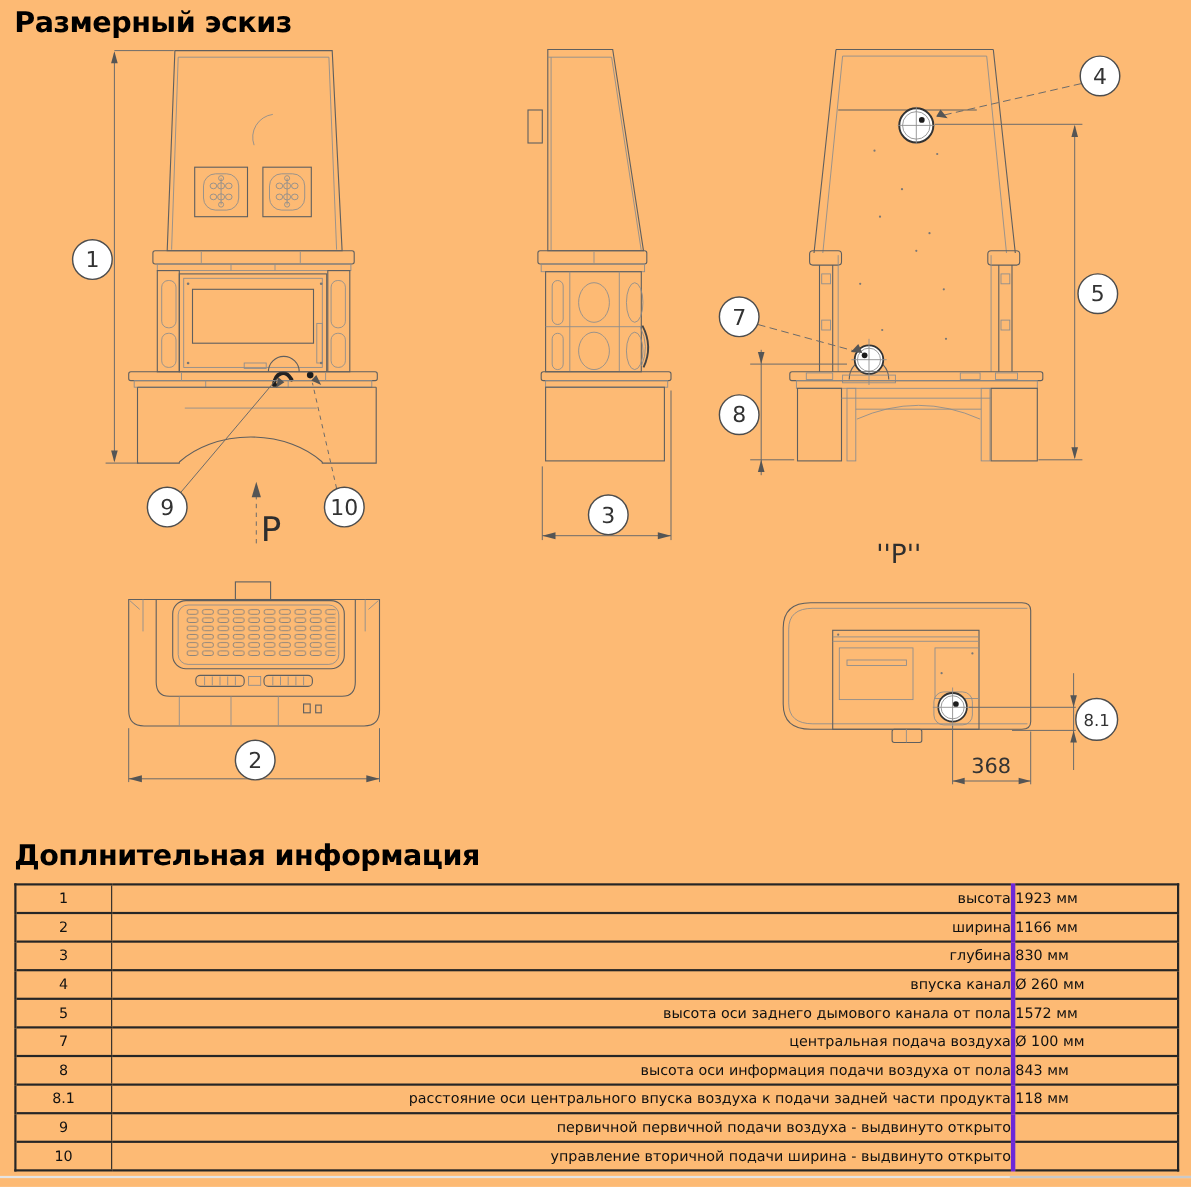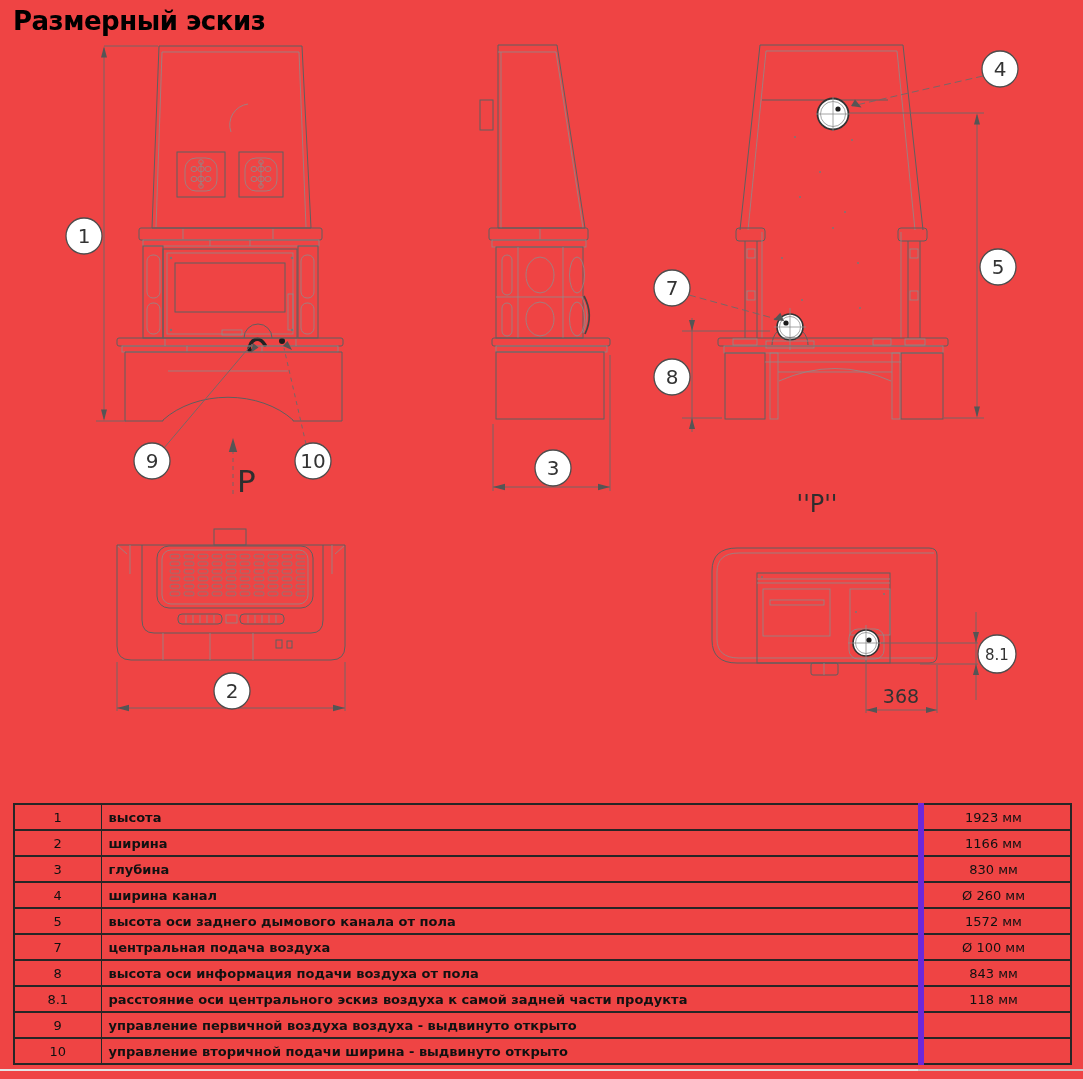--- a/index.html
+++ b/index.html
@@ -1,16 +1,16 @@
 <!DOCTYPE html>
 <html><head>
 <meta charset="utf-8">
 <style>
   html,body{margin:0;padding:0;background:#fff;}
-  #page{position:relative;width:1083px;height:1079px;background:#ef4444;overflow:hidden;
+  #page{position:relative;width:1083px;height:1079px;background:#fdba74;overflow:hidden;
         font-family:"DejaVu Sans","Liberation Sans",sans-serif;}
   .pgtitle{position:absolute;left:13px;font-weight:700;color:#000;font-size:26px;
            letter-spacing:-0.5px;white-space:nowrap;}
   #title-sketch{top:6px;}
   #title-info{top:763px;}
 
   
   #sketch{position:absolute;left:0;top:0;}
   .ln{fill:none;stroke:#5f5f5f;stroke-width:1;}
   .fine{fill:none;stroke:#8d8d8d;stroke-width:0.8;}
@@ -26,22 +26,22 @@
   text.viewlbl{fill:#2e2e2e;font-size:24px;}
   text.parrow{fill:#2e2e2e;font-size:31px;}
   .dot{fill:#777;stroke:none;}
 
   
   #info-table{position:absolute;left:13px;top:803px;width:1057px;border-collapse:collapse;
               table-layout:fixed;font-size:13px;color:#111;}
   #info-table td{height:24px;border-top:2px solid #262626;padding:0;white-space:nowrap;overflow:hidden;}
   #info-table tr:last-child td{border-bottom:2px solid #262626;}
   #info-table td.c-num{border-left:2px solid #262626;border-right:1.5px solid #262626;text-align:center;}
-  #info-table td.c-desc{border-right:6px solid #6d28d9;padding-left:7px;text-align:left;font-weight:bold;}
-  #info-table td.c-val{border-right:2px solid #262626;padding-right:7px;text-align:center;}
+  #info-table td.c-desc{border-right:4px solid #6d28d9;padding-left:7px;text-align:right;}
+  #info-table td.c-val{border-right:2px solid #262626;padding-right:7px;text-align:left;}
 
   #bottom-track{position:absolute;left:0;top:1069px;width:1083px;height:2px;background:#e4e4e4;}
   #bottom-thumb{position:absolute;left:918px;top:1069px;width:165px;height:2px;background:#c9c9c9;}
 </style>
 </head>
 <body>
 
 <div id="page">
 
   <div id="title-sketch" class="pgtitle">Размерный эскиз</div>
@@ -333,20 +333,21 @@
     </g>
 
     <g>
       <path class="dim" d="M866,660 V713 M937,665 V713 M866,710 H937"></path>
       <path class="arr" d="M866,710 l11,-3 v6 z"></path>
       <path class="arr" d="M937,710 l-11,-3 v6 z"></path>
       <text class="dimtxt" x="901" y="703" text-anchor="middle">368</text>
     </g>
   </svg>
 
+  <div id="title-info" class="pgtitle">Доплнительная информация</div>
 
   <table id="info-table">
     <colgroup>
         <col style="width:87px">
         <col style="width:820px">
         <col style="width:150px">
       </colgroup>
     <tbody>
       <tr>
           <td class="c-num">1</td>
@@ -358,46 +359,46 @@
           <td class="c-desc">ширина</td>
           <td class="c-val">1166 мм</td>
         </tr>
       <tr>
           <td class="c-num">3</td>
           <td class="c-desc">глубина</td>
           <td class="c-val">830 мм</td>
         </tr>
       <tr>
           <td class="c-num">4</td>
-          <td class="c-desc">ширина канал</td>
+          <td class="c-desc">впуска канал</td>
           <td class="c-val">Ø 260 мм</td>
         </tr>
       <tr>
           <td class="c-num">5</td>
           <td class="c-desc">высота оси заднего дымового канала от пола</td>
           <td class="c-val">1572 мм</td>
         </tr>
       <tr>
           <td class="c-num">7</td>
           <td class="c-desc">центральная подача воздуха</td>
           <td class="c-val">Ø 100 мм</td>
         </tr>
       <tr>
           <td class="c-num">8</td>
           <td class="c-desc">высота оси информация подачи воздуха от пола</td>
           <td class="c-val">843 мм</td>
         </tr>
       <tr>
           <td class="c-num">8.1</td>
-          <td class="c-desc">расстояние оси центрального эскиз воздуха к самой задней части продукта</td>
+          <td class="c-desc">расстояние оси центрального впуска воздуха к подачи задней части продукта</td>
           <td class="c-val">118 мм</td>
         </tr>
       <tr>
           <td class="c-num">9</td>
-          <td class="c-desc">управление первичной воздуха воздуха - выдвинуто открыто</td>
+          <td class="c-desc">первичной первичной подачи воздуха - выдвинуто открыто</td>
           <td class="c-val"></td>
         </tr>
       <tr>
           <td class="c-num">10</td>
           <td class="c-desc">управление вторичной подачи ширина - выдвинуто открыто</td>
           <td class="c-val"></td>
         </tr>
     </tbody>
   </table>
 

